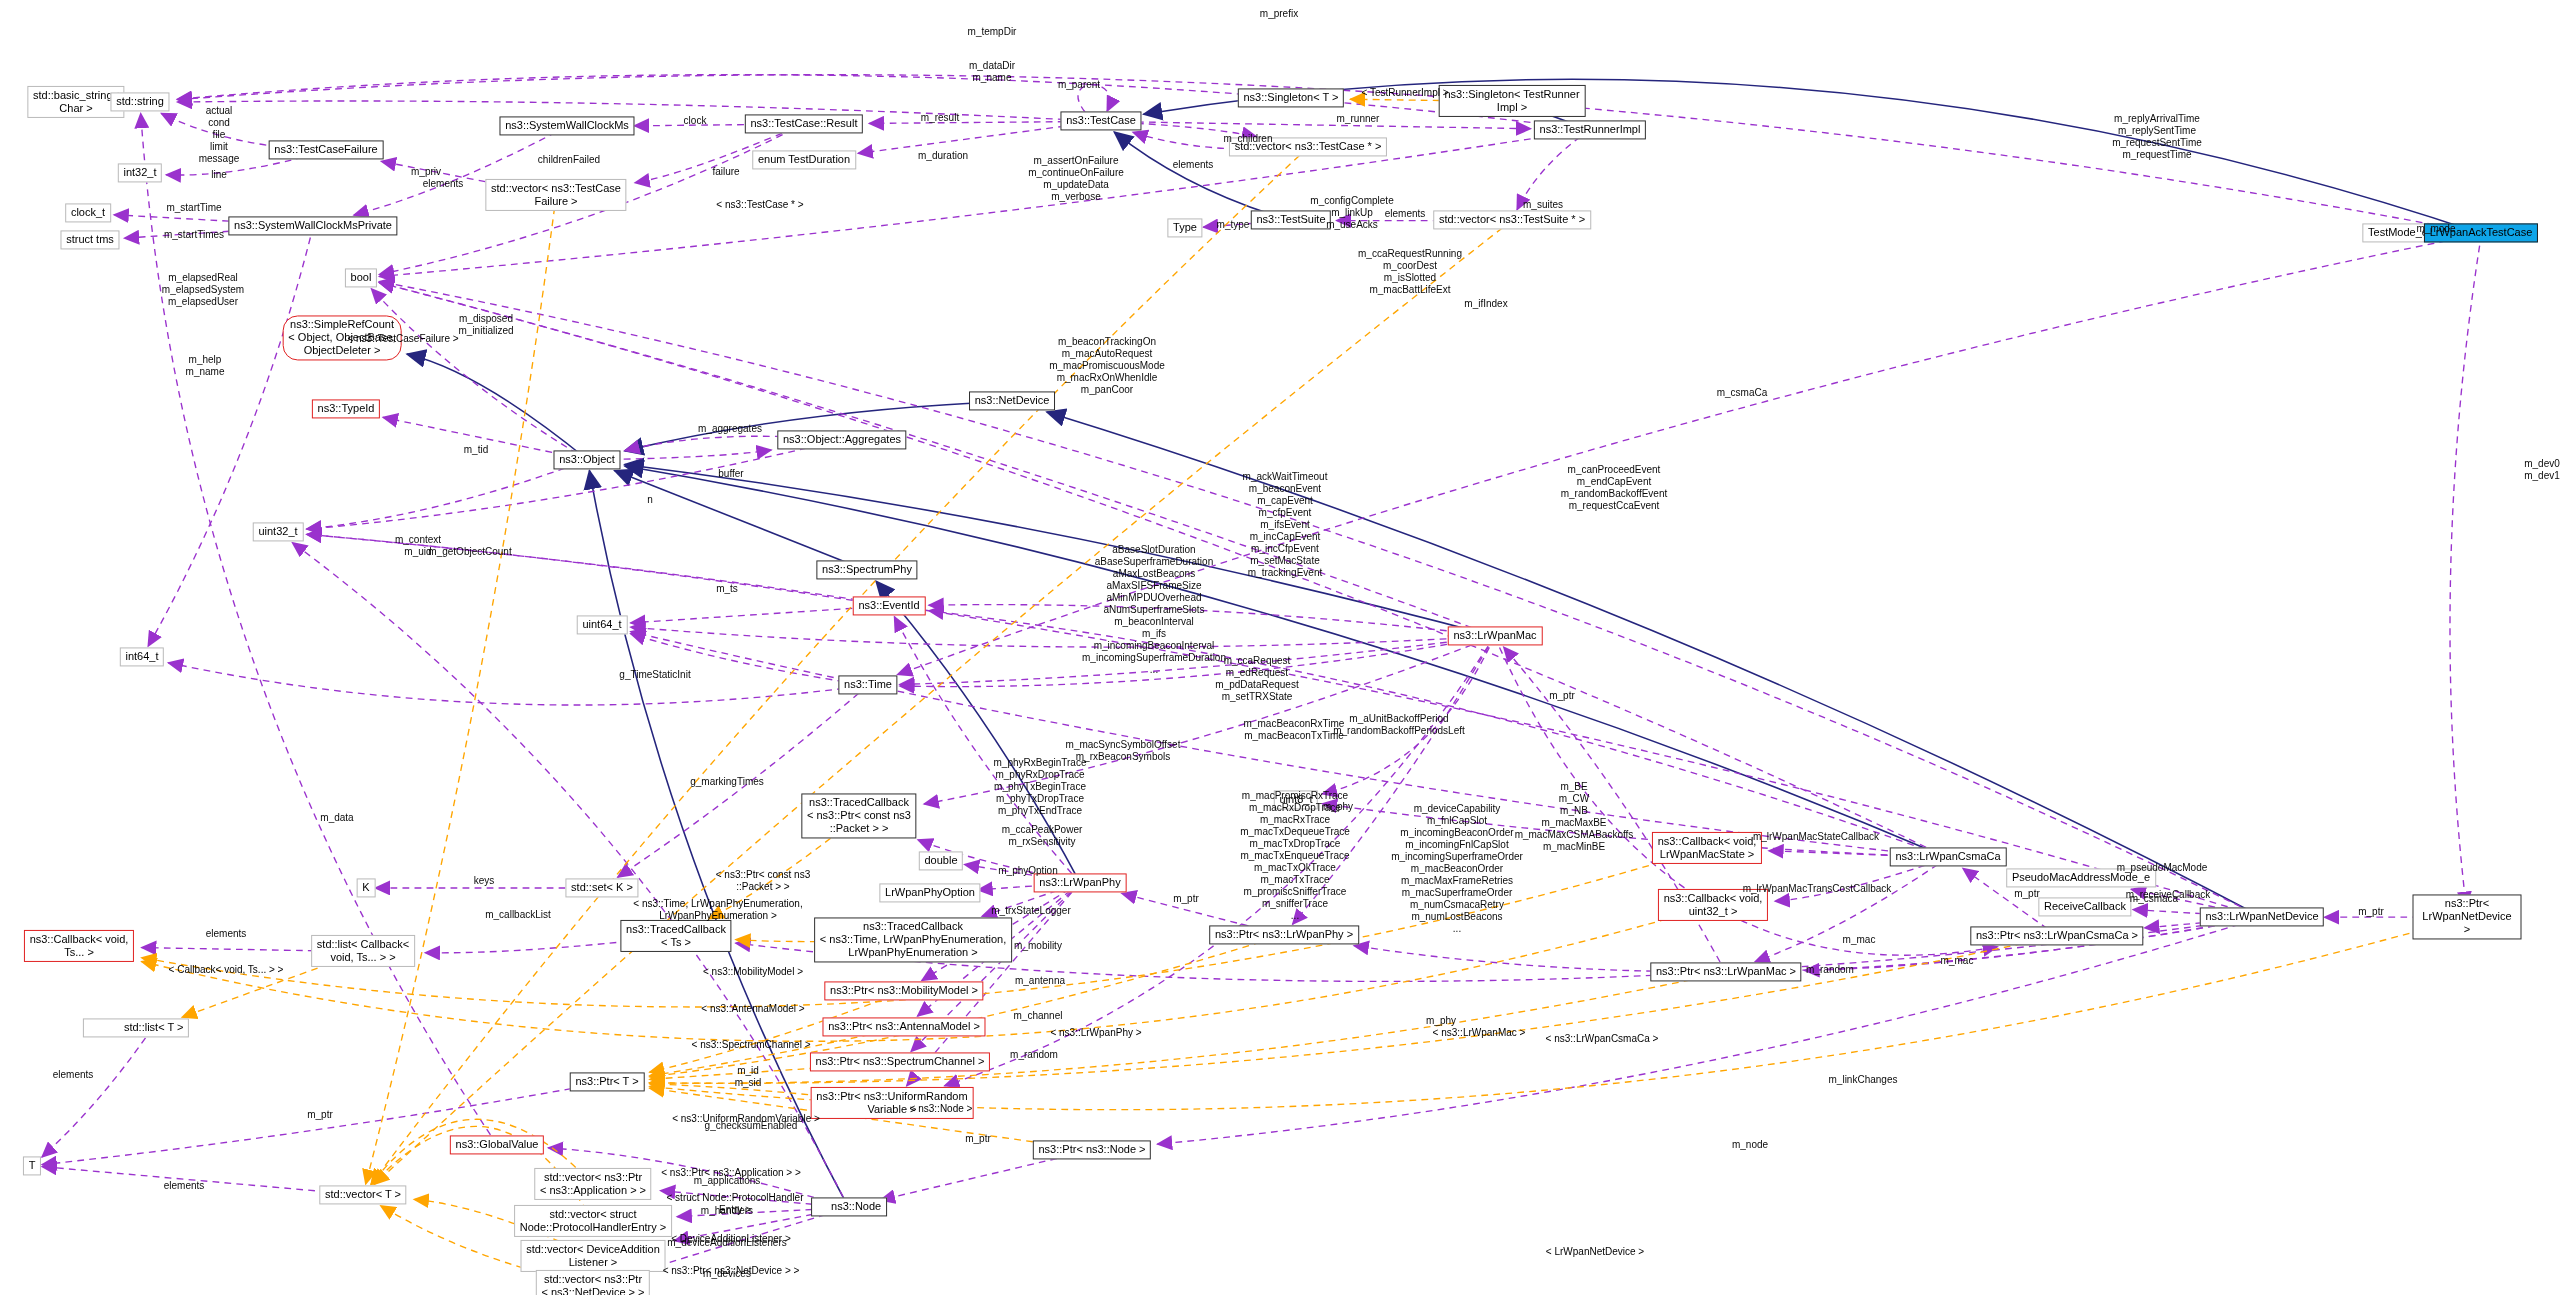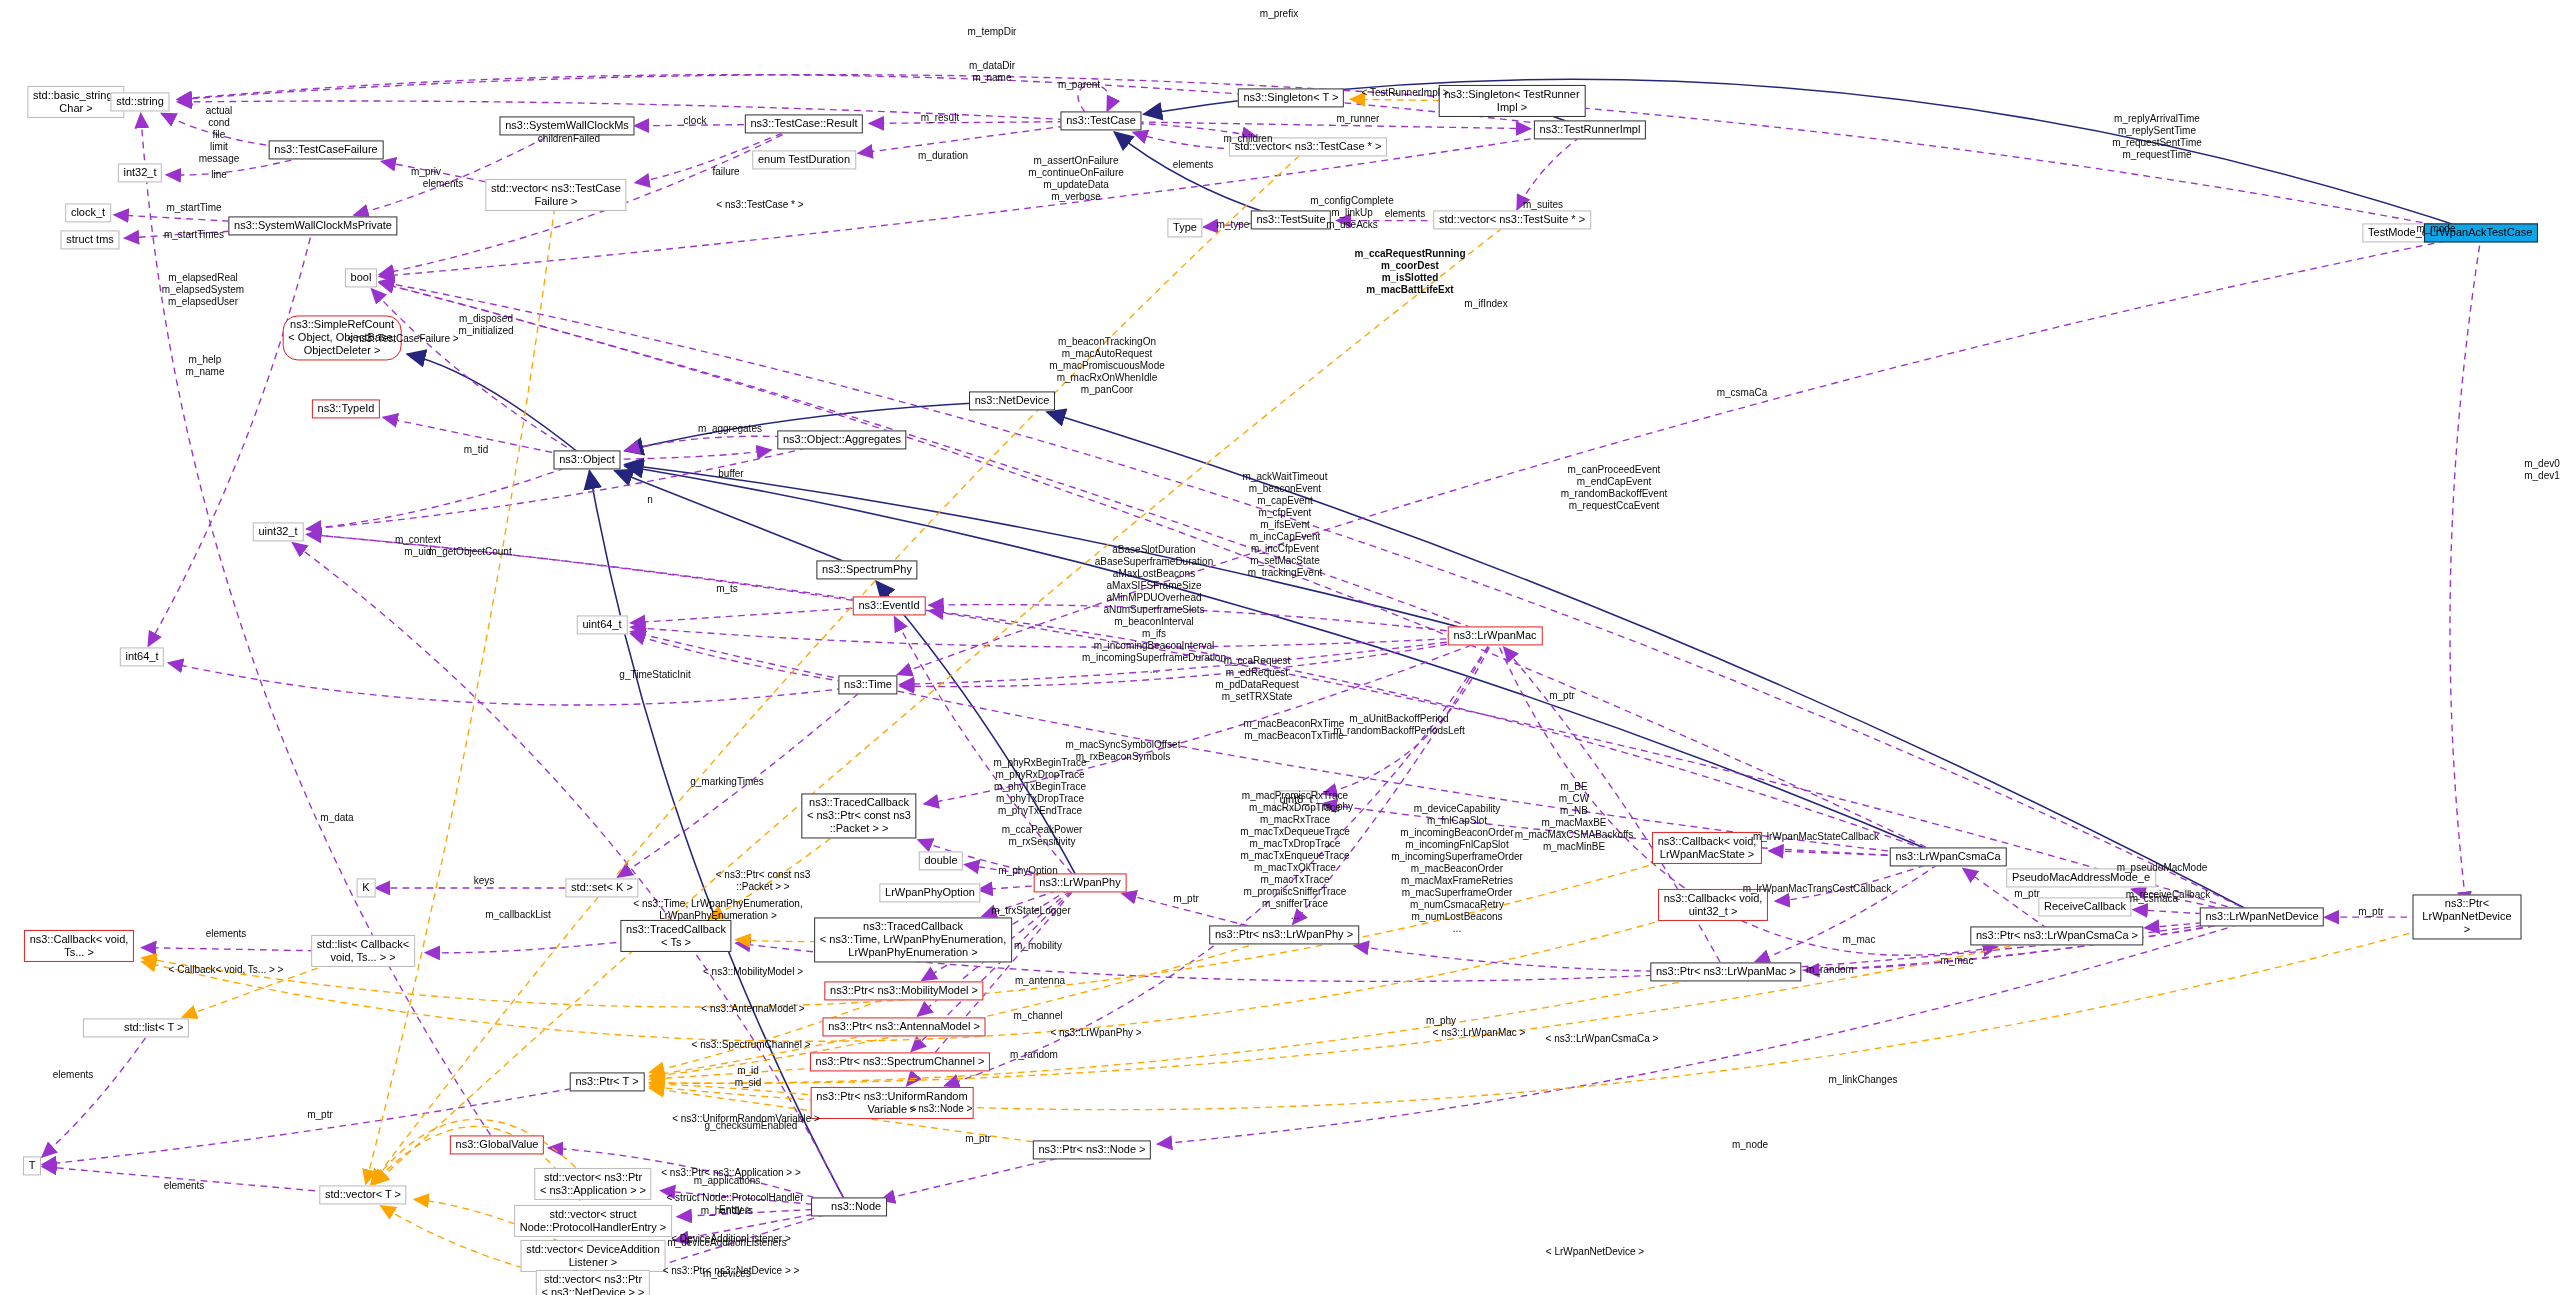--- a/index.html
+++ b/index.html
@@ -255,21 +255,21 @@
     <div class="lbl" style="left: 1279px; top: 13.6px;">m_prefix</div>
     <div class="lbl" style="left: 992px; top: 32px;">m_tempDir</div>
     <div class="lbl" style="left: 1079px; top: 85px;">m_parent</div>
     <div class="lbl" style="left: 1358px; top: 119px;">m_runner</div>
     <div class="lbl" style="left: 1248px; top: 139px;">m_children</div>
     <div class="lbl" style="left: 1193px; top: 165px;">elements</div>
     <div class="lbl" style="left: 940px; top: 118px;">m_result</div>
     <div class="lbl" style="left: 943px; top: 156px;">m_duration</div>
     <div class="lbl" style="left: 695px; top: 121px;">clock</div>
     <div class="lbl" style="left: 726px; top: 172px;">failure</div>
-    <div class="lbl" style="left: 569px; top: 139px;">childrenFailed</div>
+    <div class="lbl" style="left: 569px; top: 160px;">childrenFailed</div>
     <div class="lbl" style="left: 426px; top: 172px;">m_priv</div>
     <div class="lbl" style="left: 443px; top: 184px;">elements</div>
     <div class="lbl" style="left: 219px; top: 135px;">actual
 cond
 file
 limit
 message</div>
     <div class="lbl" style="left: 219px; top: 175px;">line</div>
     <div class="lbl" style="left: 194px; top: 208px;">m_startTime</div>
     <div class="lbl" style="left: 194px; top: 235px;">m_startTimes</div>
@@ -336,21 +336,21 @@
 m_setTRXState</div>
     <div class="lbl" style="left: 1123px; top: 751px;">m_macSyncSymbolOffset
 m_rxBeaconSymbols</div>
     <div class="lbl" style="left: 1399px; top: 725px;">m_aUnitBackoffPeriod
 m_randomBackoffPeriodsLeft</div>
     <div class="lbl" style="left: 1107px; top: 366px;">m_beaconTrackingOn
 m_macAutoRequest
 m_macPromiscuousMode
 m_macRxOnWhenIdle
 m_panCoor</div>
-    <div class="lbl" style="left: 1410px; top: 272px; font-weight: bold;">m_ccaRequestRunning
+    <div class="lbl" style="left: 1410px; top: 272px;">m_ccaRequestRunning
 m_coorDest
 m_isSlotted
 m_macBattLifeExt</div>
     <div class="lbl" style="left: 1352px; top: 213px;">m_configComplete
 m_linkUp
 m_useAcks</div>
     <div class="lbl" style="left: 1486px; top: 304px;">m_ifIndex</div>
     <div class="lbl" style="left: 1295px; top: 856px;">m_macPromiscRxTrace
 m_macRxDropTrace
 m_macRxTrace

